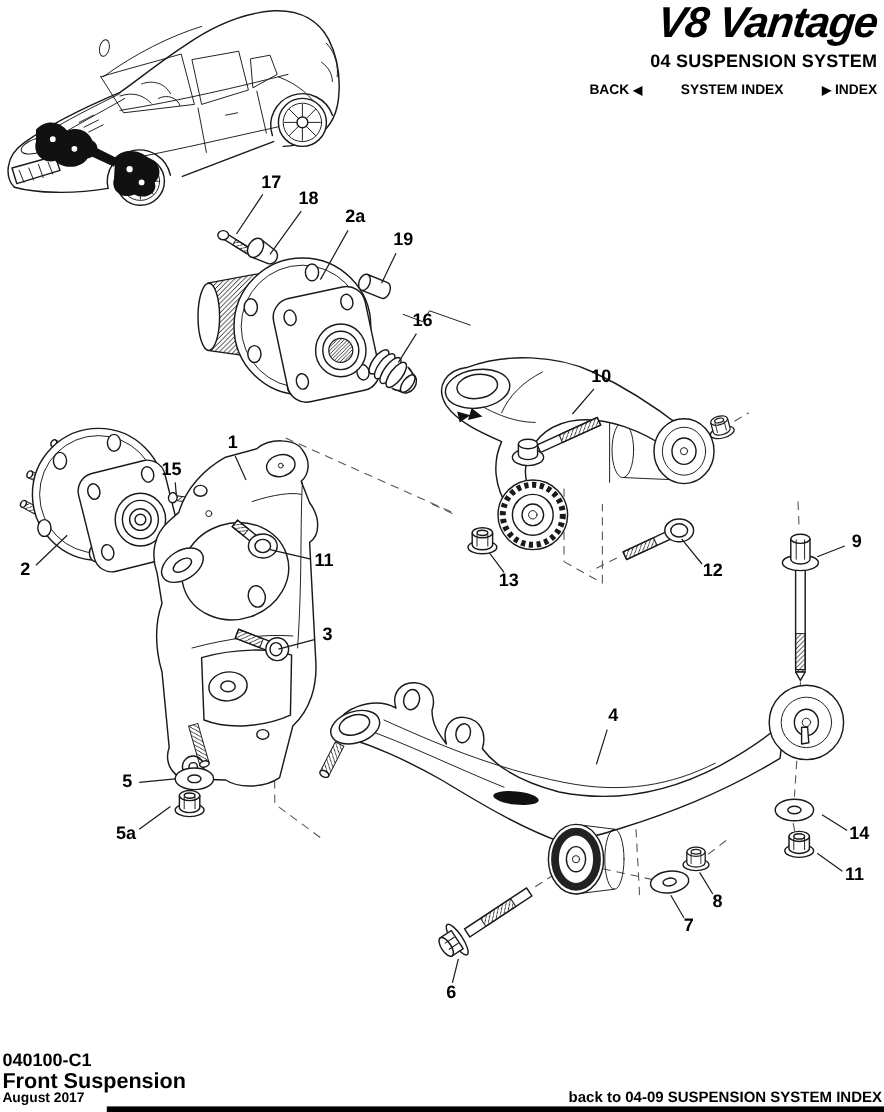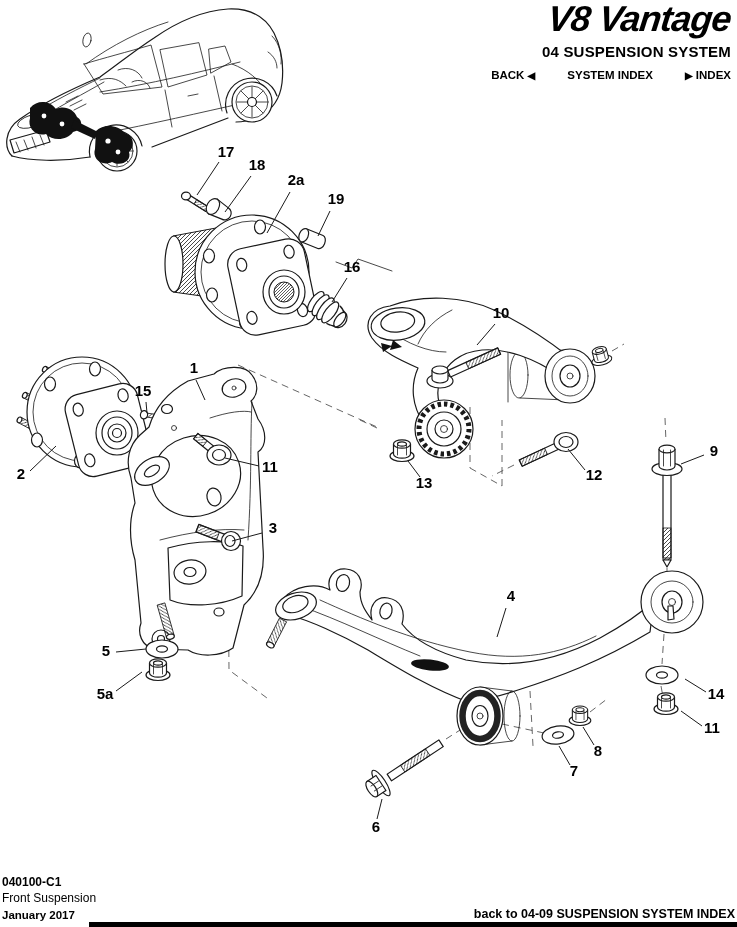--- a/index.html
+++ b/index.html
@@ -9,22 +9,22 @@
   .header{position:absolute;top:0;right:6px;text-align:right;z-index:3;}
   .logo{font-family:"Liberation Sans",sans-serif;font-style:italic;font-weight:bold;
         font-size:36px;letter-spacing:-1px;transform:skewX(-7deg);transform-origin:right;
         white-space:nowrap;line-height:1.05;}
   .doc-title{font-weight:bold;font-size:15px;margin-top:5px;letter-spacing:.2px;}
   .nav{margin-top:9px;font-weight:bold;font-size:11.5px;display:flex;gap:32px;
        justify-content:flex-end;align-items:center;}
   .nav-link{cursor:pointer;white-space:nowrap;}
   .arr{font-size:10px;}
   
-  .footer-code{position:absolute;left:2px;top:875px;font-weight:bold;font-size:12px;text-align:center;}
-  .footer-title{position:absolute;left:2px;top:891px;font-weight:normal;font-size:12px;}
+  .footer-code{position:absolute;left:2px;top:875px;font-weight:bold;font-size:15px;text-align:center;}
+  .footer-title{position:absolute;left:2px;top:891px;font-weight:bold;font-size:18px;}
   .footer-date{position:absolute;left:2px;top:909px;font-weight:bold;font-size:11.5px;}
   .footer-link{position:absolute;right:2px;top:907px;font-weight:bold;font-size:12.5px;cursor:pointer;}
   .footer-bar{position:absolute;left:89px;right:0;bottom:0;height:5px;background:#000;}
   
   svg{position:absolute;top:0;left:0;}
   .ln{stroke:#1a1a1a;fill:none;stroke-width:1.2;stroke-linecap:round;stroke-linejoin:round;}
   .thin{stroke-width:.8;}
   .fw{fill:#fff;stroke:#1a1a1a;stroke-width:1.2;stroke-linejoin:round;}
   .dk{fill:#111;stroke:none;}
   .dash{stroke:#555;fill:none;stroke-width:.9;stroke-dasharray:7 5;}
@@ -425,16 +425,16 @@
       <text class="callout" x="716" y="699">14</text>
       <text class="callout" x="712" y="733">11</text>
       <text class="callout" x="598" y="756">8</text>
       <text class="callout" x="574" y="776">7</text>
       <text class="callout" x="376" y="832">6</text>
     </g>
   </svg>
 
   <div class="footer-code">040100-C1</div>
   <div class="footer-title">Front Suspension</div>
-  <div class="footer-date">January 2017</div>
+  <div class="footer-date">August 2017</div>
   <div class="footer-link">back to 04-09 SUSPENSION SYSTEM INDEX</div>
   <div class="footer-bar"></div>
 </div>
 
 </body></html>

